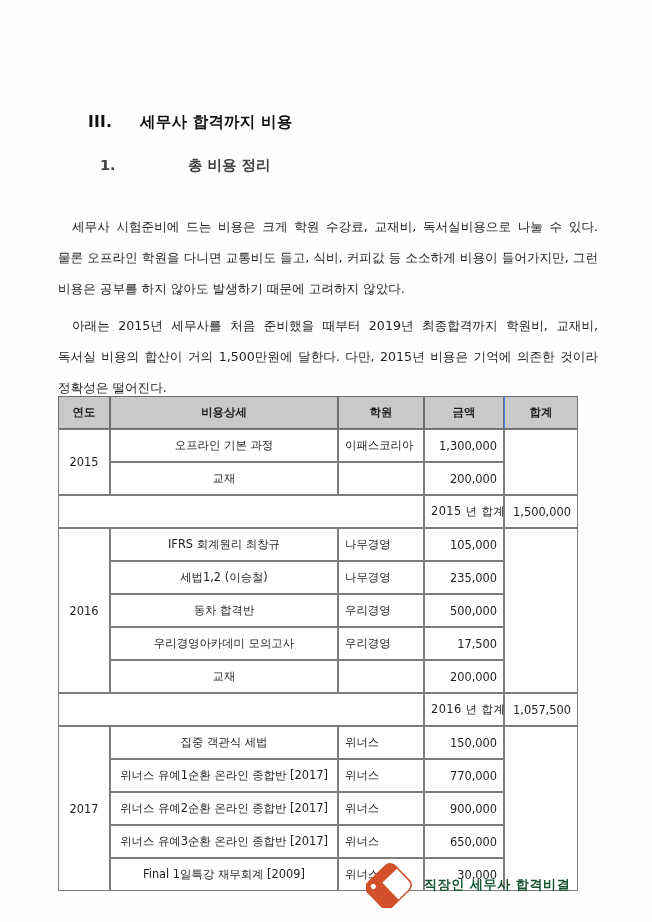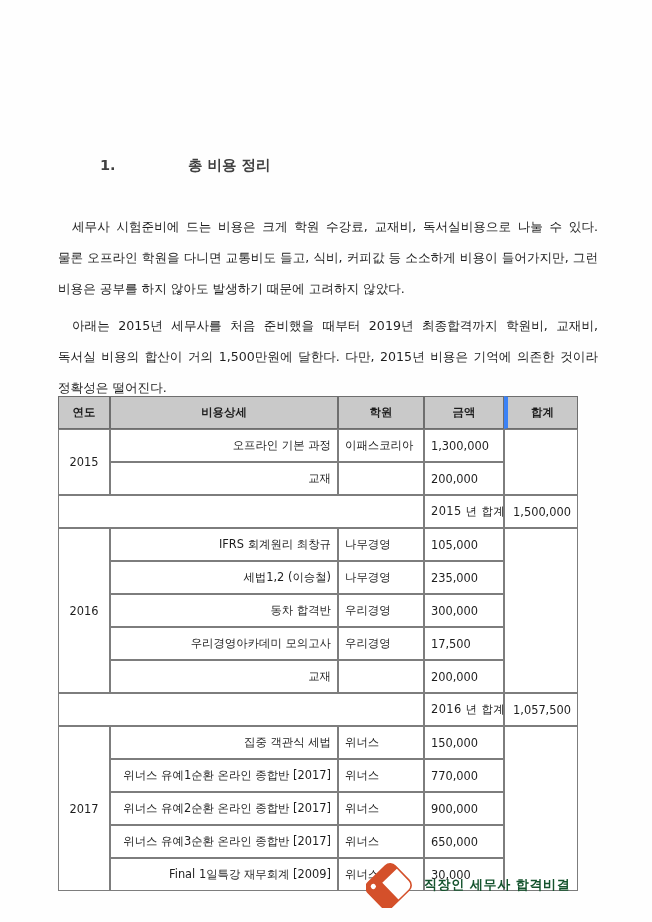--- a/index.html
+++ b/index.html
@@ -86,25 +86,25 @@
     overflow: hidden;
     white-space: nowrap;
   }
   .cost-table thead th {
     background: #c9c9c9;
     text-align: center;
     font-weight: bold;
     border: 1px solid #6e6e6e;
     height: 24px;
   }
-  .cost-table thead th.gap-left { border-left: 4px solid #3b82f6; }
+  .cost-table thead th.gap-left { border-left: 1px solid #3b82f6; }
   .c-year   { width: 52px;  text-align: center; }
-  .c-detail { width: 228px; text-align: right; padding-left: 10px; }
+  .c-detail { width: 228px; text-align: center; padding-left: 10px; }
   .c-acad   { width: 86px;  text-align: left; }
-  .c-amt    { width: 80px;  text-align: left; padding-right: 9px; }
+  .c-amt    { width: 80px;  text-align: right; padding-right: 9px; }
   .c-sum    { width: 74px;  text-align: right; padding-right: 9px; }
 
   .subtotal-blank {
     border-left: 1px solid transparent;
     border-right: 1px solid transparent;
     border-bottom: 1px solid transparent;
     border-top: 1px solid transparent;
     background: #ffffff;
   }
   .subtotal-label {
@@ -130,20 +130,23 @@
     color: #14532d;
     letter-spacing: 0.6px;
     white-space: nowrap;
   }
 </style>
 </head>
 <body>
 
 <div class="page">
 
+  <div class="h-section">
+    <span class="num">III.</span><span>세무사 합격까지 비용</span>
+  </div>
 
   <div class="h-sub">
     <span class="num">1.</span><span>총 비용 정리</span>
   </div>
 
   <p class="para" id="para1">세무사 시험준비에 드는 비용은 크게 학원 수강료, 교재비, 독서실비용으로 나눌 수 있다. 물론 오프라인 학원을 다니면 교통비도 들고, 식비, 커피값 등 소소하게 비용이 들어가지만, 그런 비용은 공부를 하지 않아도 발생하기 때문에 고려하지 않았다.</p>
   <p class="para" id="para2">아래는 2015년 세무사를 처음 준비했을 때부터 2019년 최종합격까지 학원비, 교재비, 독서실 비용의 합산이 거의 1,500만원에 달한다. 다만, 2015년 비용은 기억에 의존한 것이라 정확성은 떨어진다.</p>
 
   <table class="cost-table">
     <thead>
@@ -181,21 +184,21 @@
           <td class="c-sum" rowspan="5"></td>
         </tr>
         <tr>
           <td class="c-detail">세법1,2 (이승철)</td>
           <td class="c-acad">나무경영</td>
           <td class="c-amt">235,000</td>
         </tr>
         <tr>
           <td class="c-detail">동차 합격반</td>
           <td class="c-acad">우리경영</td>
-          <td class="c-amt">300,000</td>
+          <td class="c-amt">500,000</td>
         </tr>
         <tr>
           <td class="c-detail">우리경영아카데미 모의고사</td>
           <td class="c-acad">우리경영</td>
           <td class="c-amt">17,500</td>
         </tr>
         <tr>
           <td class="c-detail">교재</td>
           <td class="c-acad"></td>
           <td class="c-amt">200,000</td>

